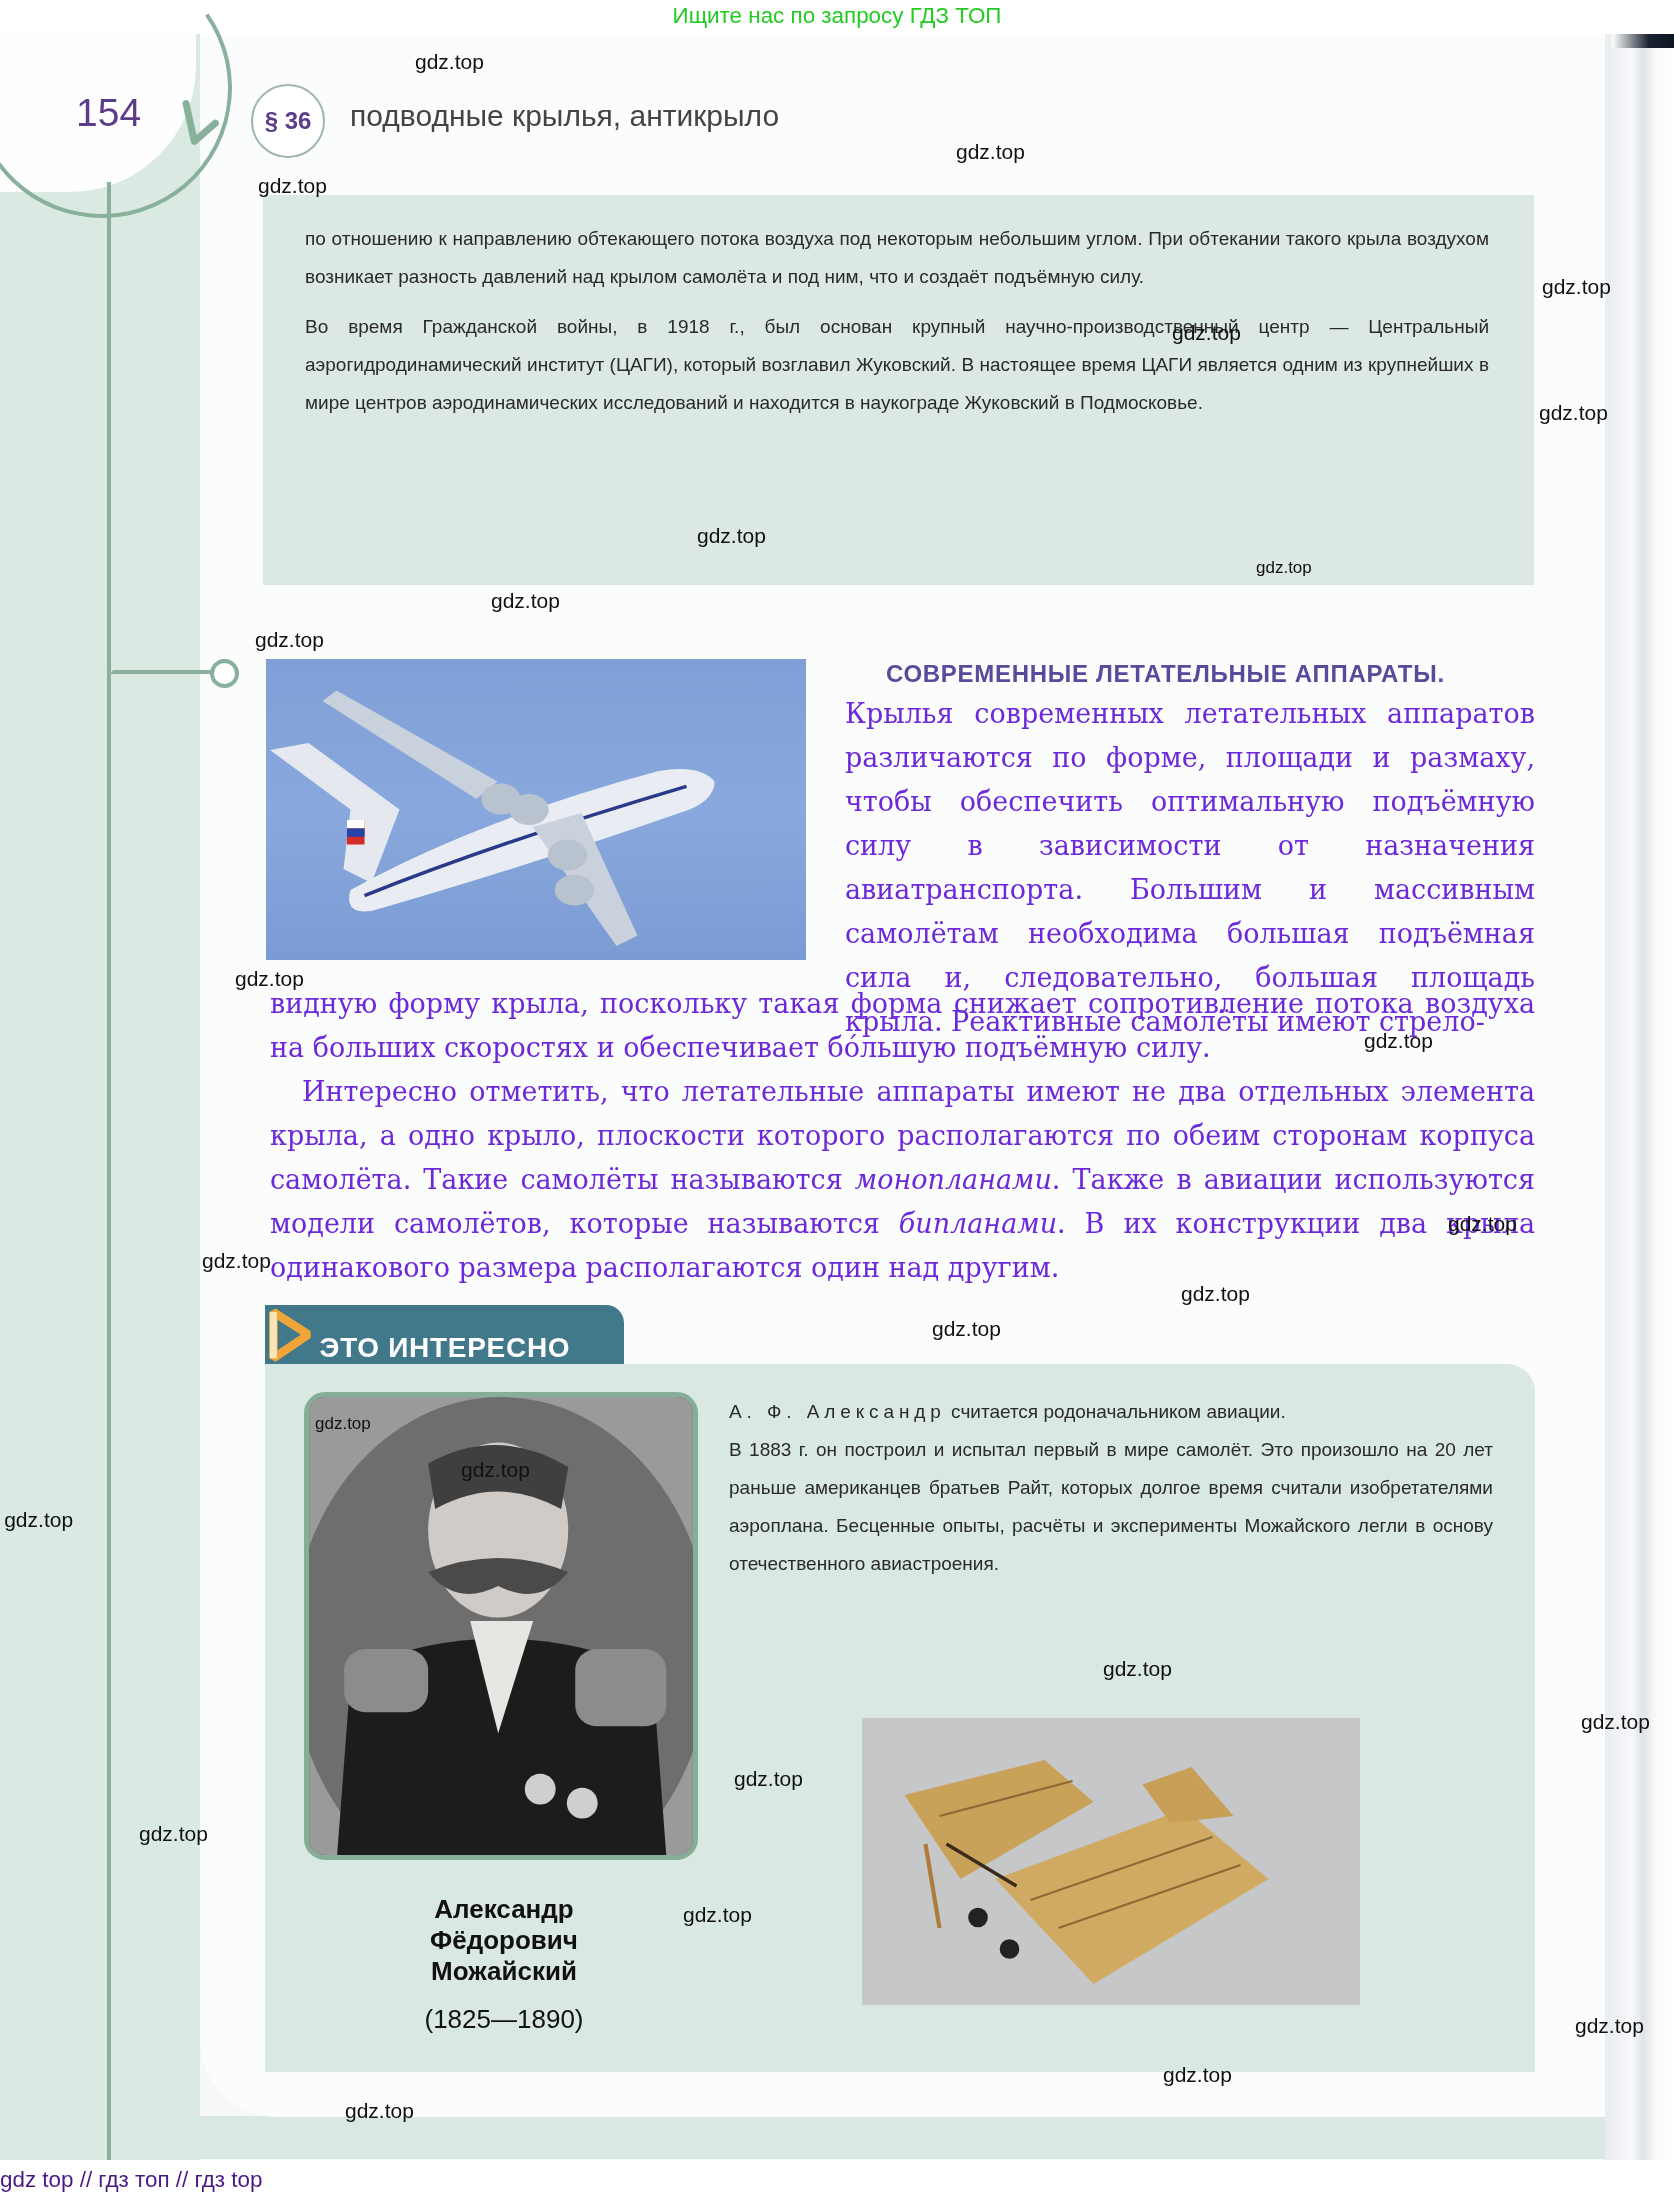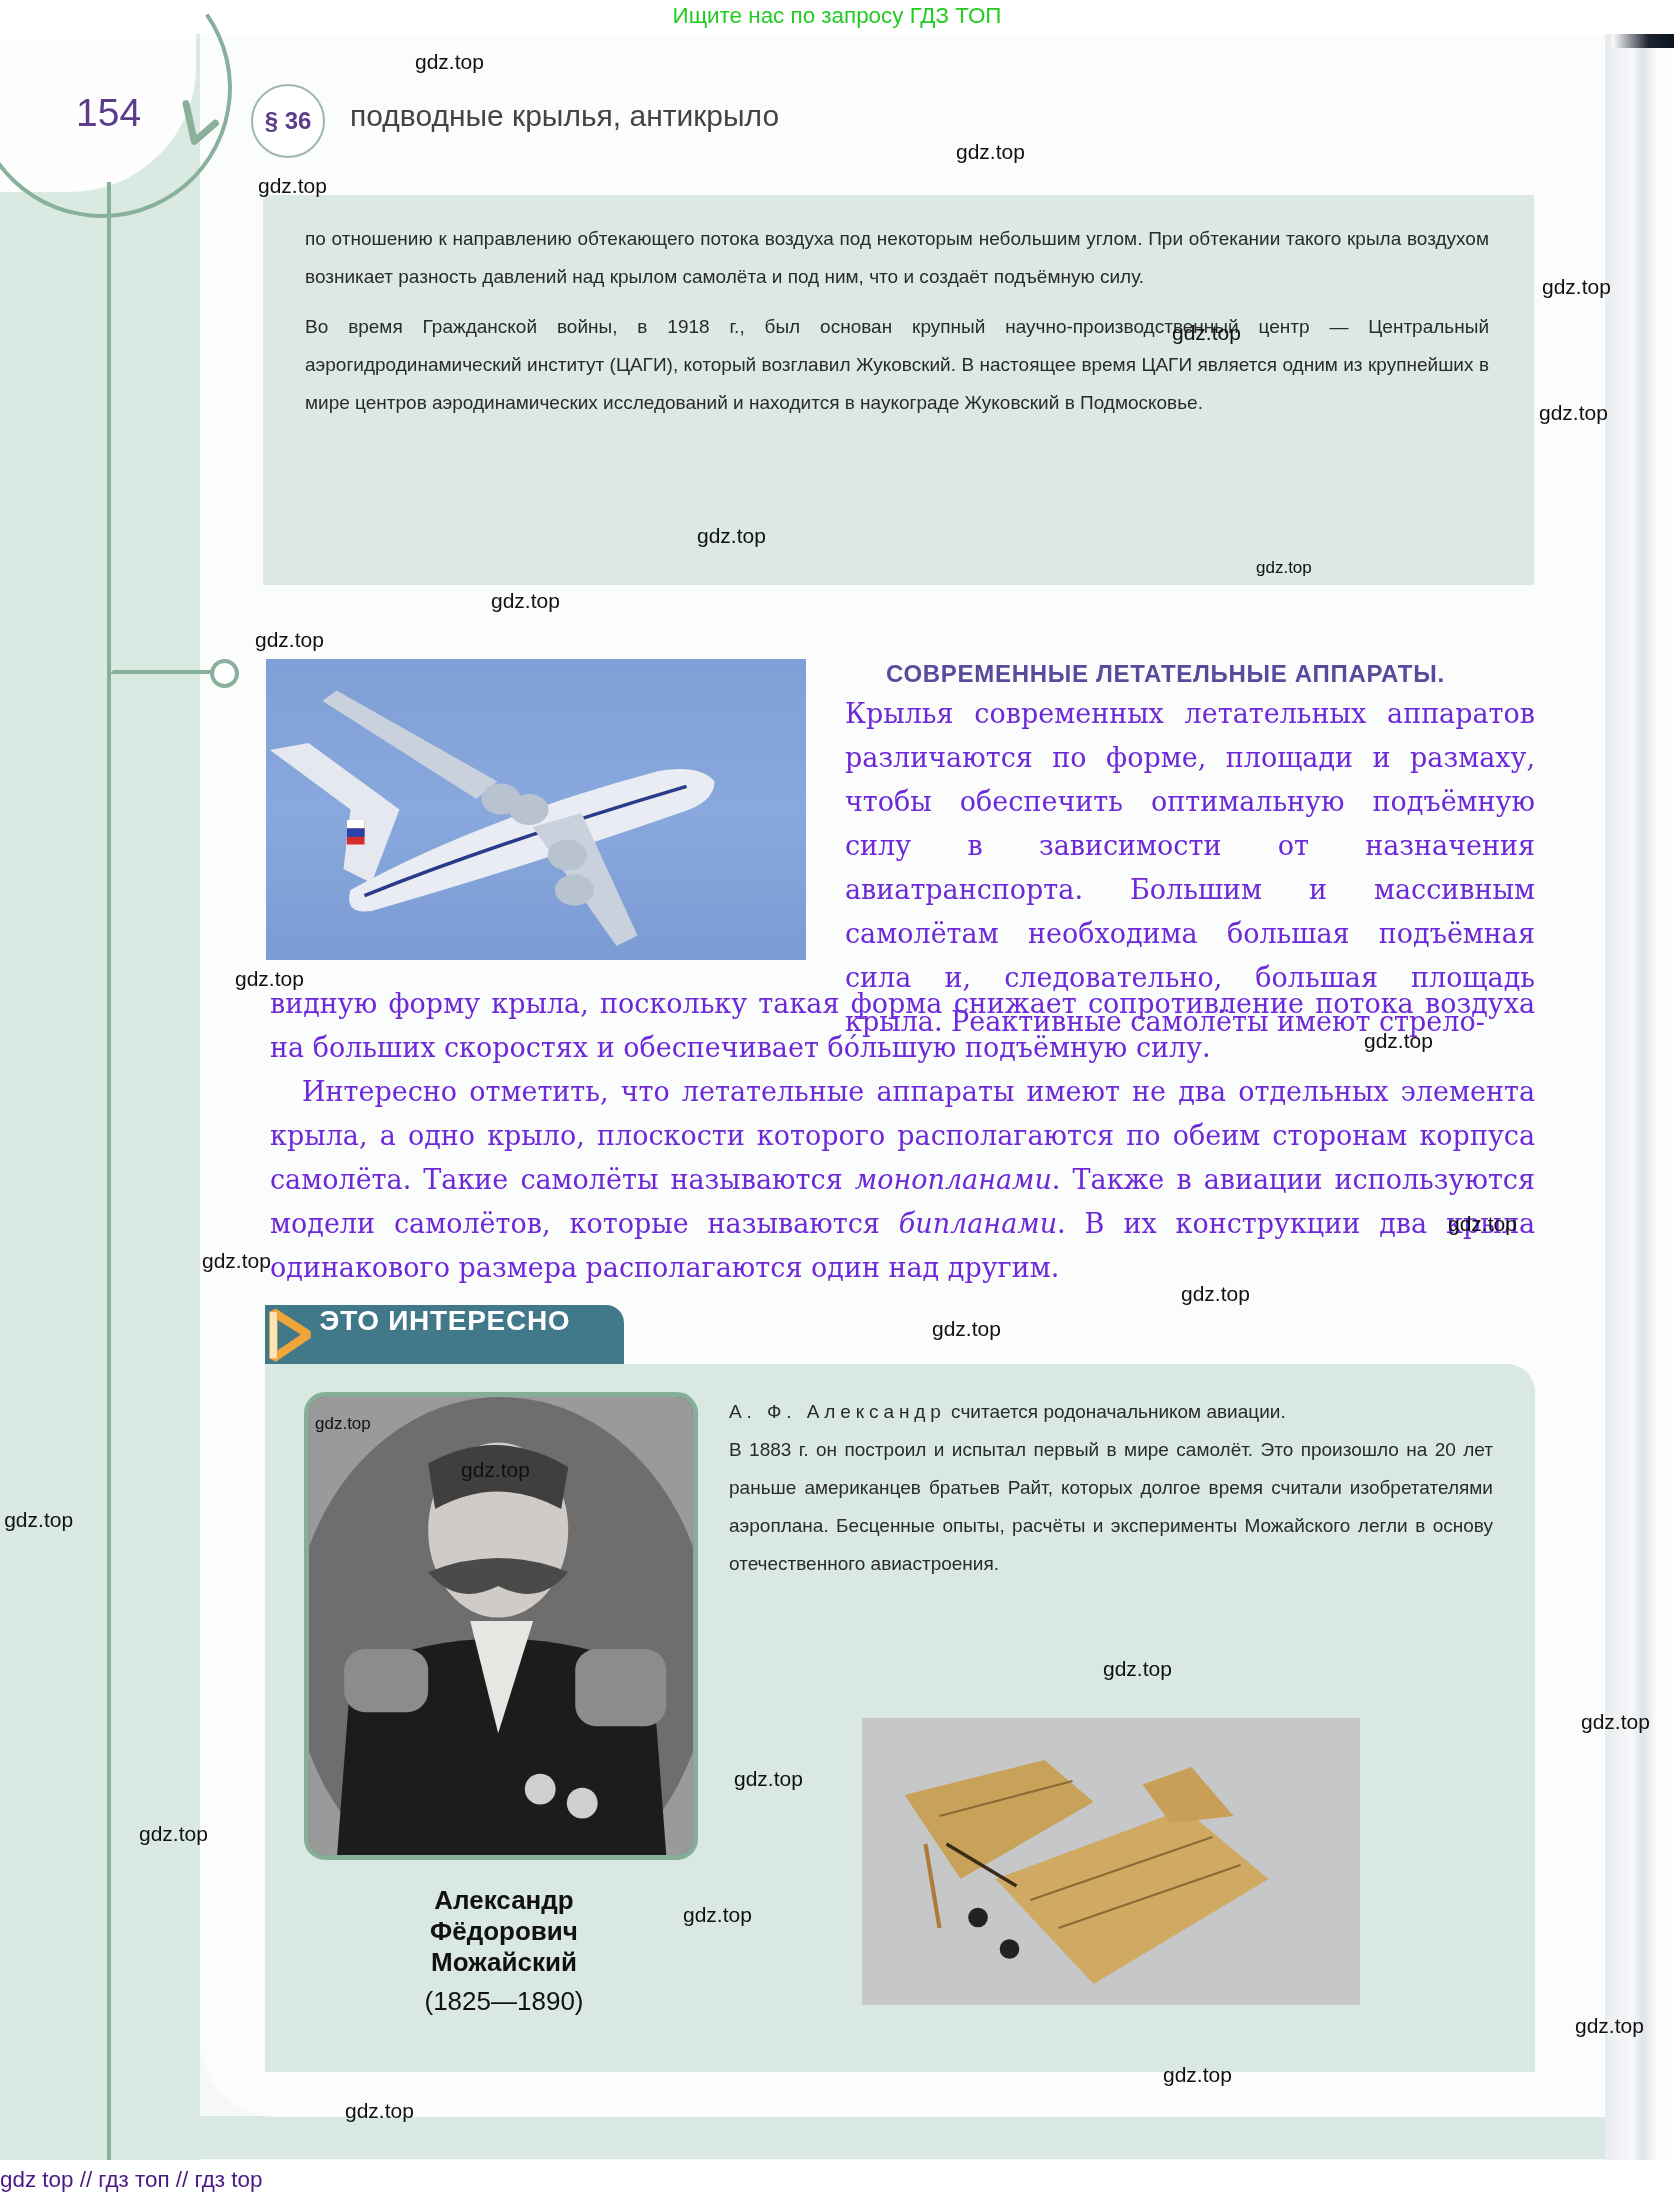--- a/index.html
+++ b/index.html
@@ -50,21 +50,21 @@
   .serif-text { font-family:"DejaVu Serif", serif; color:#6d28d9; font-size:27px; line-height:44px;
     text-align:justify; }
 
   .photo-jet { left:266px; top:659px; width:540px; height:301px;
     background:linear-gradient(180deg,#7f9fd6 0%,#89a8dd 50%,#7b9bd3 100%); overflow:hidden; }
   .modern-heading { left:886px; top:660px; font-size:24px; font-weight:bold; color:#5a4a9c;
     letter-spacing:0.7px; }
 
   
   .interest-tab { left:265px; top:1305px; width:359px; height:59px; background:#41788a;
-    border-top-right-radius:18px; display:flex; align-items:flex-start; }
+    border-top-right-radius:18px; display:flex; align-items:flex-end; }
   .interest-tab-label { color:#ffffff; font-weight:bold; font-size:28px; letter-spacing:0.7px; margin-left:5.6px; }
   .interest-box { left:265px; top:1364px; width:1270px; height:708px; background:#d9e8e3;
     border-top-right-radius:28px; }
   .portrait { left:304px; top:1392px; width:384px; height:458px; background:#5b5b5b;
     border:5.6px solid #86ad97; border-radius:21px; overflow:hidden; }
   .portrait-caption { left:294px; top:1877px; width:420px; text-align:center; color:#111; }
   .caption-name { font-weight:bold; font-size:26px; line-height:31px; }
   .caption-years { font-size:26px; line-height:31px; }
   .model-photo { left:862px; top:1718px; width:498px; height:287px; background:#c7c8c9; overflow:hidden; }
 
@@ -160,21 +160,21 @@
     <path d="M170 250 Q270 210 370 250 Q330 300 270 270 Q210 300 170 250 Z" fill="#4a4a4a"></path>
     <path d="M40 654 L60 390 Q270 300 490 390 L510 654 Z" fill="#1c1c1c"></path>
     <path d="M230 320 L320 320 L270 480 Z" fill="#e8e6e2"></path>
     <rect x="50" y="360" width="120" height="90" rx="30" fill="#8c8c8c"></rect>
     <rect x="380" y="360" width="130" height="110" rx="30" fill="#8c8c8c"></rect>
     <circle cx="330" cy="560" r="22" fill="#cfcfcf"></circle>
     <circle cx="390" cy="580" r="22" fill="#cfcfcf"></circle>
   </svg>
 </div>
 <div class="abs portrait-caption">
-  <div class="caption-name" style="width:294px;margin:8px auto;">Александр Фёдорович Можайский</div>
+  <div class="caption-name" style="width:294px;margin:17px auto;">Александр Фёдорович Можайский</div>
   <div class="caption-years">(1825—1890)</div>
 </div>
 
 <div class="abs" style="left:729px;top:1393px;width:764px;">
   <p class="sans-text"><span class="spaced">А. Ф. Александр</span><span> считается родоначальником авиации.</span></p>
   <p class="sans-text">В 1883 г. он построил и испытал первый в мире самолёт. Это произошло на 20 лет раньше американцев братьев Райт, которых долгое время считали изобретателями аэроплана. Бесценные опыты, расчёты и эксперименты Можайского легли в основу отечественного авиастроения.</p>
 </div>
 
 <div class="abs model-photo">
   <svg width="498" height="287" viewBox="0 0 710 410">

